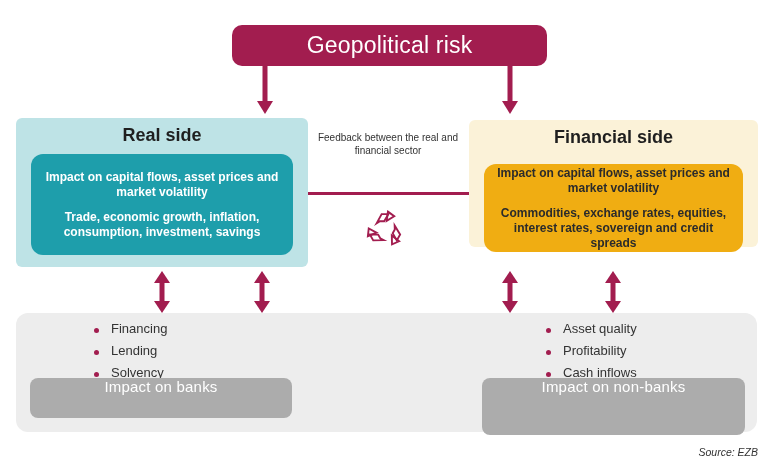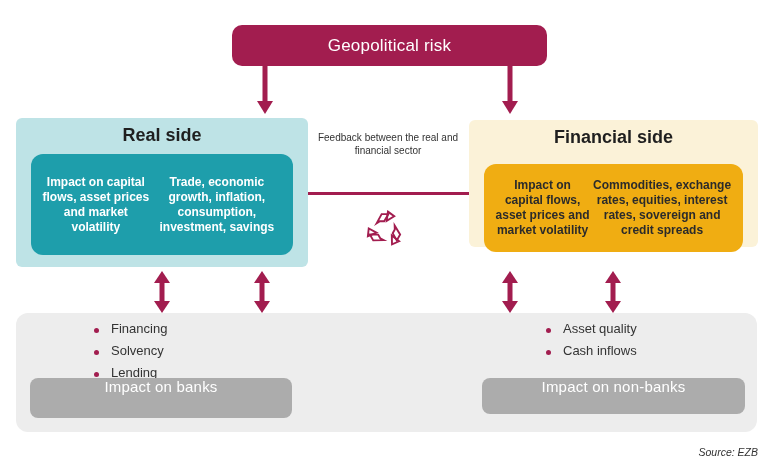--- a/index.html
+++ b/index.html
@@ -8,34 +8,34 @@
     font-family:"Liberation Sans","DejaVu Sans",sans-serif;
     overflow:hidden;
   }
   .abs{position:absolute;}
 
   
   .root-box{
     left:232px;top:25px;width:315px;height:41px;
     background:var(--maroon);border-radius:10px;
     display:flex;align-items:center;justify-content:center;
-    color:#ffffff;font-size:17px;font-weight:500;letter-spacing:.2px;
+    color:#ffffff;font-size:23px;font-weight:500;letter-spacing:.2px;
   }
 
   
   .panel{border-radius:6px;}
   .panel-real{left:16px;top:118px;width:292px;height:149px;background:var(--teal_light);}
   .panel-fin {left:469px;top:120px;width:289px;height:127px;background:var(--cream);}
   .panel-title{
     position:absolute;left:0;top:7px;width:100%;text-align:center;
     font-size:18px;font-weight:600;color:#1f1f1f;
   }
   .inner-box{
     position:absolute;border-radius:12px;
-    display:flex;flex-direction:row;align-items:center;justify-content:center;
+    display:flex;flex-direction:column;align-items:center;justify-content:center;
     text-align:center;font-size:12px;font-weight:600;line-height:1.25;
     padding:4px 10px;box-sizing:border-box;
   }
   .inner-real{left:15px;top:36px;width:262px;height:101px;background:var(--teal);color:#ffffff;}
   .inner-fin {left:15px;top:44px;width:259px;height:88px;background:var(--amber);color:#2b2b2b;}
   .inner-box p{margin:5px 0;}
 
   
   .feedback-label{
     left:310px;top:131px;width:156px;text-align:center;
@@ -51,21 +51,21 @@
   .bullet-list-right{left:546px;top:321px;}
   .bullet-item{display:flex;align-items:flex-start;height:22px;font-size:13px;color:#333333;}
   .bullet-dot{width:5px;height:5px;border-radius:50%;background:var(--maroon);margin:7px 12px 0 0;flex:none;}
 
   .impact-btn{
     background:var(--button_gray);border-radius:8px;
     display:flex;align-items:flex-start;justify-content:center;
     color:#ffffff;font-size:15px;font-weight:500;letter-spacing:.2px;
   }
   .btn-banks{left:30px;top:378px;width:262px;height:40px;}
-  .btn-nonbanks{left:482px;top:378px;width:263px;height:36px;border-radius:8px;}
+  .btn-nonbanks{left:482px;top:378px;width:263px;height:57px;border-radius:8px;}
 
   .source-note{right:10px;top:446px;font-size:10.5px;font-style:italic;color:#333333;}
 
   .mfill{fill:var(--maroon);}
   .mstroke{stroke:var(--maroon);fill:none;}
 </style>
 </head>
 <body>
 
 <div class="abs root-box">
@@ -139,32 +139,36 @@
 
 <div class="abs impacts-panel"></div>
 
 <div class="abs bullet-list bullet-list-left">
   <div class="bullet-item">
     <span class="bullet-dot"></span>
     <span>Financing</span>
   </div>
   <div class="bullet-item">
     <span class="bullet-dot"></span>
-    <span>Solvency</span>
+    <span>Lending</span>
   </div>
   <div class="bullet-item">
     <span class="bullet-dot"></span>
-    <span>Lending</span>
+    <span>Solvency</span>
   </div>
 </div>
 
 <div class="abs bullet-list bullet-list-right">
   <div class="bullet-item">
     <span class="bullet-dot"></span>
     <span>Asset quality</span>
+  </div>
+  <div class="bullet-item">
+    <span class="bullet-dot"></span>
+    <span>Profitability</span>
   </div>
   <div class="bullet-item">
     <span class="bullet-dot"></span>
     <span>Cash inflows</span>
   </div>
 </div>
 
 <div class="abs impact-btn btn-banks">
   <span>Impact on banks</span>
 </div>

